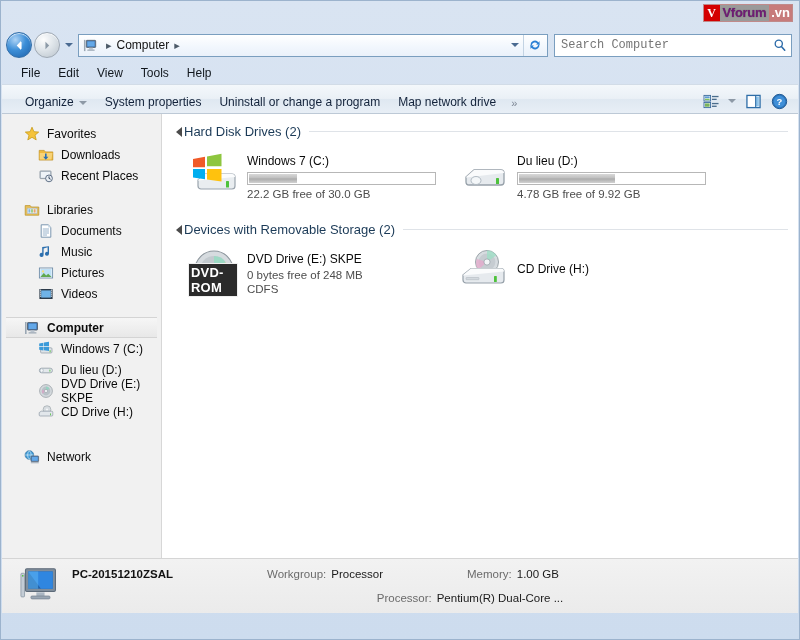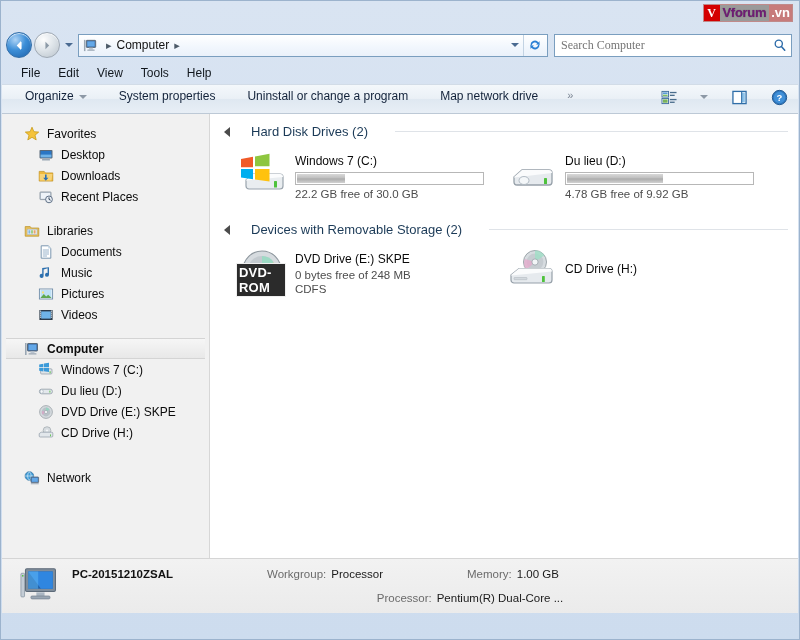--- a/index.html
+++ b/index.html
@@ -112,43 +112,42 @@
   
   #searchbox {
     width: 238px; height: 23px; margin-left: 4px;
     background: #ffffff;
     border: 1px solid #7a9ebf;
     display: flex; align-items: center;
     padding: 0 4px 0 6px;
   }
   #searchbox input {
     flex: 1; border: 0; outline: 0; font-size: 12px;
-    color: #0f172a; font-family: Liberation Serif, serif;
+    color: #0f172a; font-family: Liberation Mono, monospace;
     background: transparent; min-width: 0;
   }
 
   
   #menubar {
     height: 22px; display: flex; align-items: center;
     padding-left: 10px; gap: 0px;
   }
   .menuitem {
     font-size: 12px; color: #11171d;
     padding: 2px 9px;
   }
 
   
   #cmdbar {
     height: 30px;
     background: linear-gradient(180deg,#f4f8fb 0%,#eaf0f6 48%,#dfe8f1 52%,#e8eff6 100%);
     border-top: 1px solid #d2dce7;
     border-bottom: 1px solid #bdc9d6;
-    display: flex; align-items: flex-start;
+    display: flex; align-items: flex-end;
     padding: 0 6px 0 14px;
-    gap: 14px;
   }
   .cmdbtn {
     font-size: 12px; color: #12223a;
     padding: 4px 9px; display: flex; align-items: center; gap: 5px;
     white-space: nowrap;
   }
   .cmd-caret {
     width:0;height:0;border-left:4px solid transparent;border-right:4px solid transparent;
     border-top:4px solid #8d99a6; margin-top:2px;
   }
@@ -161,21 +160,21 @@
 
   
   #body {
     height: 444px;
     display: flex;
     background: #fff;
   }
 
   
   #navpane {
-    width: 208px;
+    width: 160px;
     background: #f1f1f1;
     border-right: 1px solid #d7d7d7;
     padding-top: 9px;
     position: relative;
     overflow: hidden;
   }
   .nav-row {
     height: 21px; display: flex; align-items: center;
     padding-left: 22px; gap: 7px;
     font-size: 12px; color: #0b0b0b;
@@ -192,21 +191,21 @@
   .nav-gap { height: 13px; }
   .nav-icon { width: 16px; height: 16px; display:block; flex:none; }
 
   
   #content {
     flex: 1; background: #ffffff;
     padding: 10px 0 0 14px;
     position: relative; overflow: hidden;
   }
   .group-head {
-    display: flex; align-items: center; gap: 21px;
+    display: flex; align-items: center; gap: 2px;
     padding-right: 10px;
     margin-bottom: 9px;
   }
   .grp-tri {
     width:0;height:0;
     border-top:5px solid transparent;border-bottom:5px solid transparent;
     border-right:6px solid #4b4b4b;
   }
   .grp-title { font-size: 13px; color: #1b3a57; white-space: nowrap; }
   .grp-rule { flex: 1; height: 1px; background: #dfe3e8; margin-left: 6px; }
@@ -384,29 +383,20 @@
     <div id="navpane">
 
       <div class="nav-row">
         <svg class="nav-icon" viewBox="0 0 16 16">
           <path d="M8 1.2 L9.9 5.7 L14.7 6.1 L11 9.2 L12.2 13.9 L8 11.3 L3.8 13.9 L5 9.2 L1.3 6.1 L6.1 5.7 Z" fill="#f5c33b" stroke="#c89a16" stroke-width="0.8"></path>
         </svg>
         <span>Favorites</span>
       </div>
       <div class="nav-row child">
         <svg class="nav-icon" viewBox="0 0 16 16">
-          <rect x="1.5" y="3" width="13" height="8.4" rx="0.8" fill="#5a6a7a"></rect>
-          <rect x="2.6" y="4" width="10.8" height="6.4" fill="#2a76c4"></rect>
-          <rect x="2.6" y="7.6" width="10.8" height="2.8" fill="#6fb3e8"></rect>
-          <rect x="4" y="12" width="8" height="1.6" rx="0.5" fill="#9aa7b4"></rect>
-        </svg>
-        <span>Desktop</span>
-      </div>
-      <div class="nav-row child">
-        <svg class="nav-icon" viewBox="0 0 16 16">
           <path d="M1.2 3.4 h5 l1.2 1.5 h7.4 v8.2 h-13.6 z" fill="#f0b93c" stroke="#c08f20" stroke-width="0.7"></path>
           <path d="M1.8 6 h12.6 l-1 6.6 h-11.6 z" fill="#f8d377"></path>
           <path d="M8.6 6.6 v3.2 h1.8 l-2.6 3 l-2.6 -3 h1.8 v-3.2 z" fill="#2a6fb5"></path>
         </svg>
         <span>Downloads</span>
       </div>
       <div class="nav-row child">
         <svg class="nav-icon" viewBox="0 0 16 16">
           <rect x="2" y="3" width="11" height="7.6" rx="0.6" fill="#c9d3dd" stroke="#7d8a97" stroke-width="0.8"></rect>
           <rect x="3" y="4" width="9" height="5.6" fill="#eef3f8"></rect>

